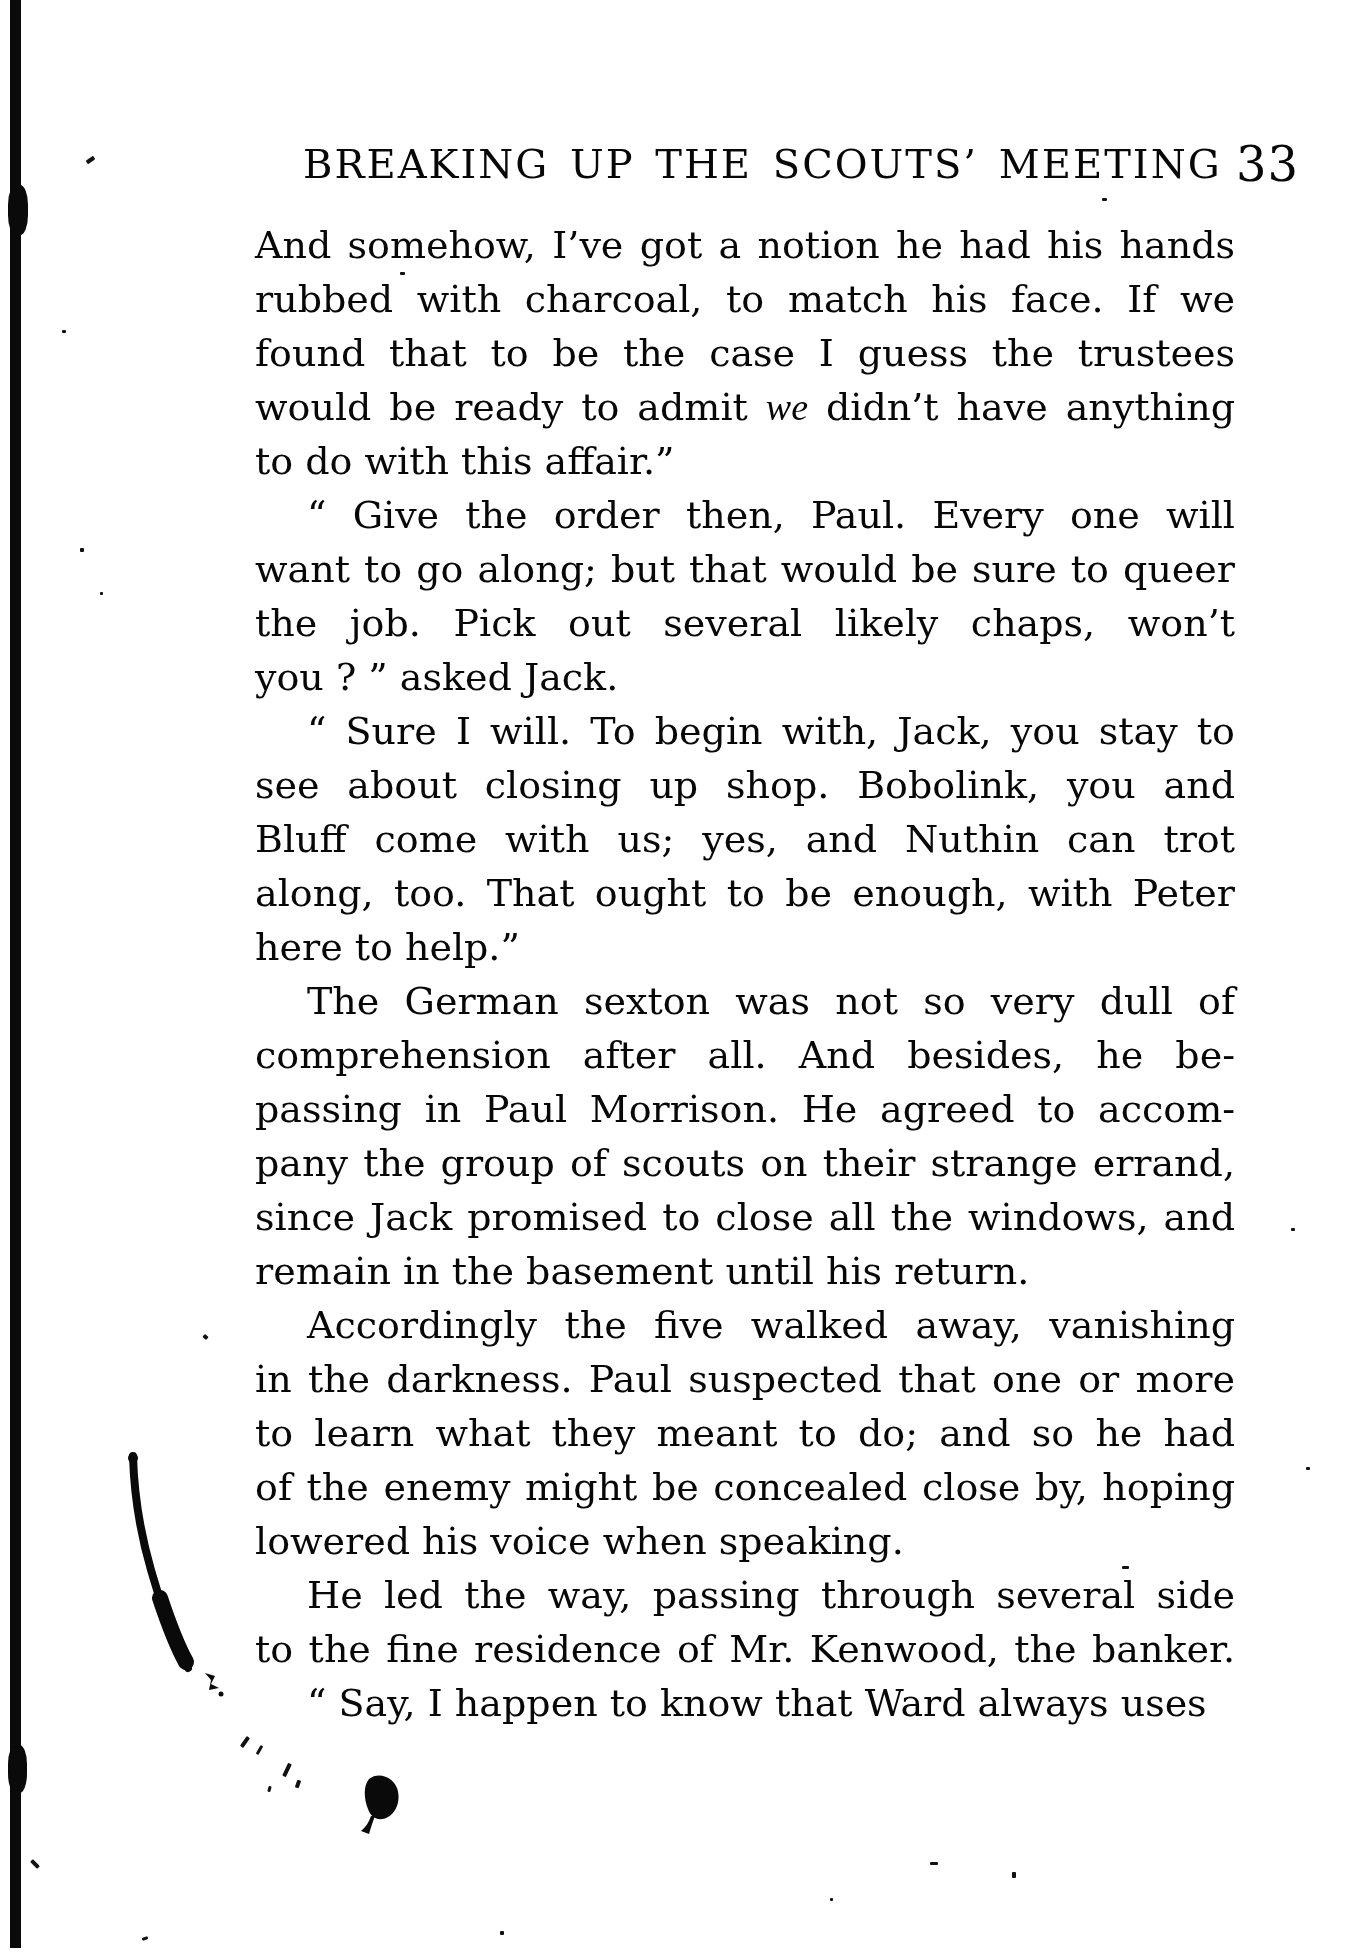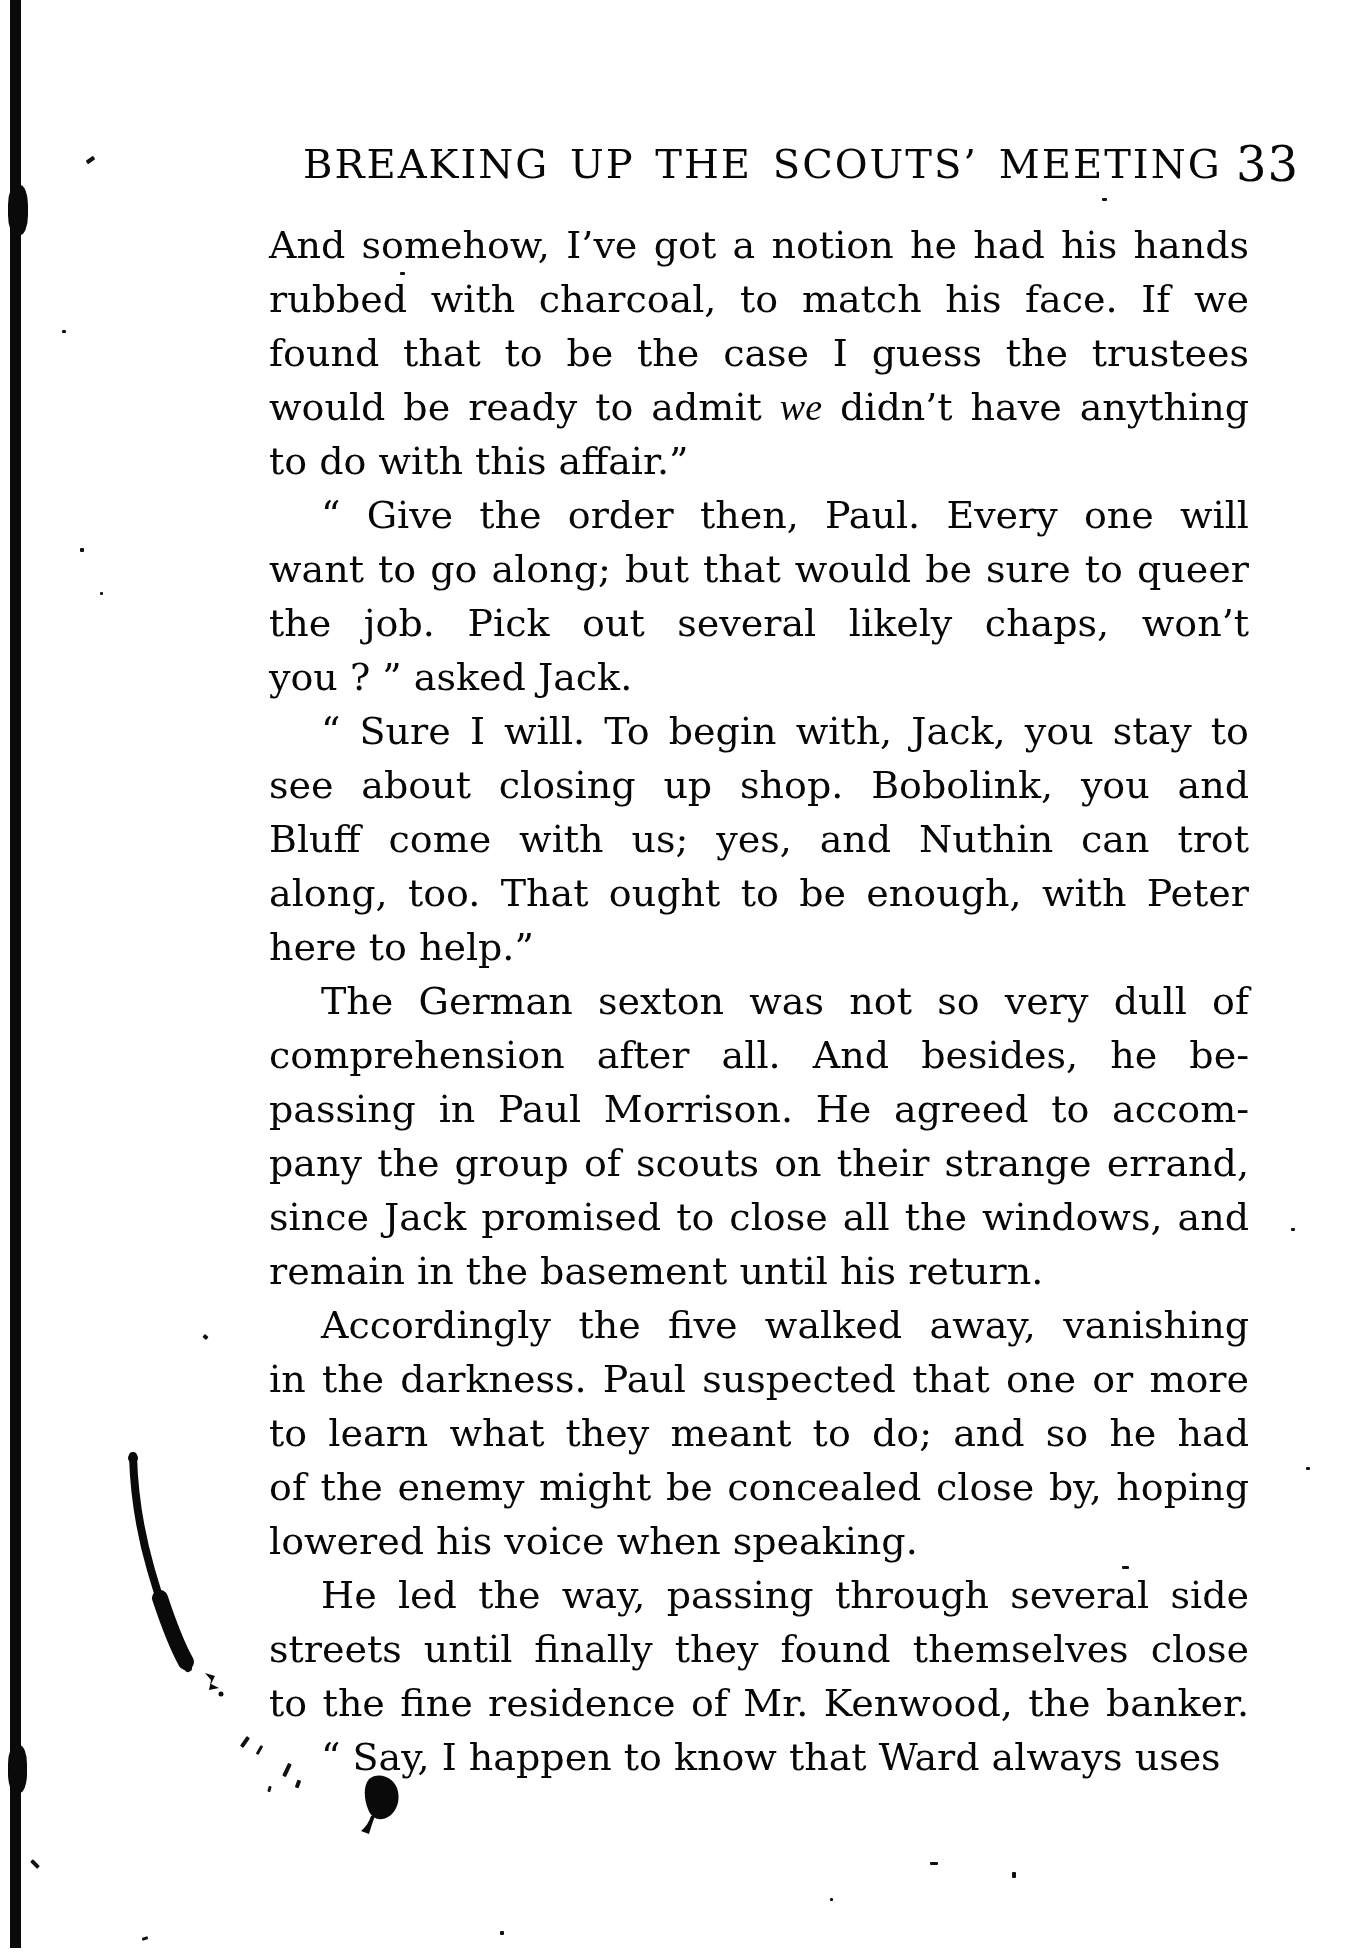--- a/index.html
+++ b/index.html
@@ -7,21 +7,21 @@
        font-family:"DejaVu Serif", serif;color:#070707;}
   .page{position:absolute;inset:0;background:#ffffff;}
 
   
   .header-row{position:absolute;left:255px;top:136px;width:996px;
               display:flex;justify-content:space-between;align-items:center;margin-left:48px;}
   .header-title{font-size:40px;letter-spacing:2px;word-spacing:6px;white-space:nowrap;}
   .header-pagenum{font-size:48px;letter-spacing:1px;}
 
   
-  .text-col{position:absolute;left:255px;top:218px;width:980px;font-size:38px;margin-left:14px;}
+  .text-col{position:absolute;left:255px;top:218px;width:980px;font-size:38px;}
   .line{height:54px;line-height:54px;text-align:justify;text-align-last:justify;}
   .line.end{text-align:right;text-align-last:left;}
   .line.indent{text-indent:52px;}
   .line i{font-style:italic;font-family:Liberation Serif, serif;}
 
   
   .binding-bar{position:absolute;left:10px;top:0;width:11px;height:1948px;background:#0a0a0a;}
   .bar-blob{position:absolute;background:#0a0a0a;border-radius:40%;}
   .speck{position:absolute;background:#111;border-radius:1px;}
   svg.marks{position:absolute;left:0;top:0;pointer-events:none;}
@@ -60,21 +60,20 @@
       <div class="line">passing in Paul Morrison.  He agreed to accom-</div>
       <div class="line">pany the group of scouts on their strange errand,</div>
       <div class="line">since Jack promised to close all the windows, and</div>
       <div class="line end">remain in the basement until his return.</div>
       <div class="line indent">Accordingly the five walked away, vanishing</div>
       <div class="line">in the darkness.  Paul suspected that one or more</div>
       <div class="line">to learn what they meant to do; and so he had</div>
       <div class="line">of the enemy might be concealed close by, hoping</div>
       <div class="line end">lowered his voice when speaking.</div>
       <div class="line indent">He led the way, passing through several side</div>
-      <div class="line">streets until finally they found themselves close</div>
       <div class="line">to the fine residence of Mr. Kenwood, the banker.</div>
       <div class="line indent end">“ Say, I happen to know that Ward always uses</div>
     </div>
 
   <svg class="marks" width="1352" height="1953" viewBox="0 0 1352 1953">
     <g>
       <path d="M133,1456 C134,1492 140,1532 151,1570 C159,1598 168,1624 179,1650 L188,1668" fill="none" stroke="#0a0a0a" stroke-width="8" stroke-linecap="round"></path>
       <path d="M160,1598 C168,1622 176,1644 186,1662" fill="none" stroke="#0a0a0a" stroke-width="16" stroke-linecap="round"></path>
       <circle cx="133" cy="1458" r="5" fill="#0a0a0a"></circle>
       <path d="M205,1673 L215,1676 L211,1684 L219,1688 L209,1690 L211,1680 Z" fill="#0a0a0a"></path>

